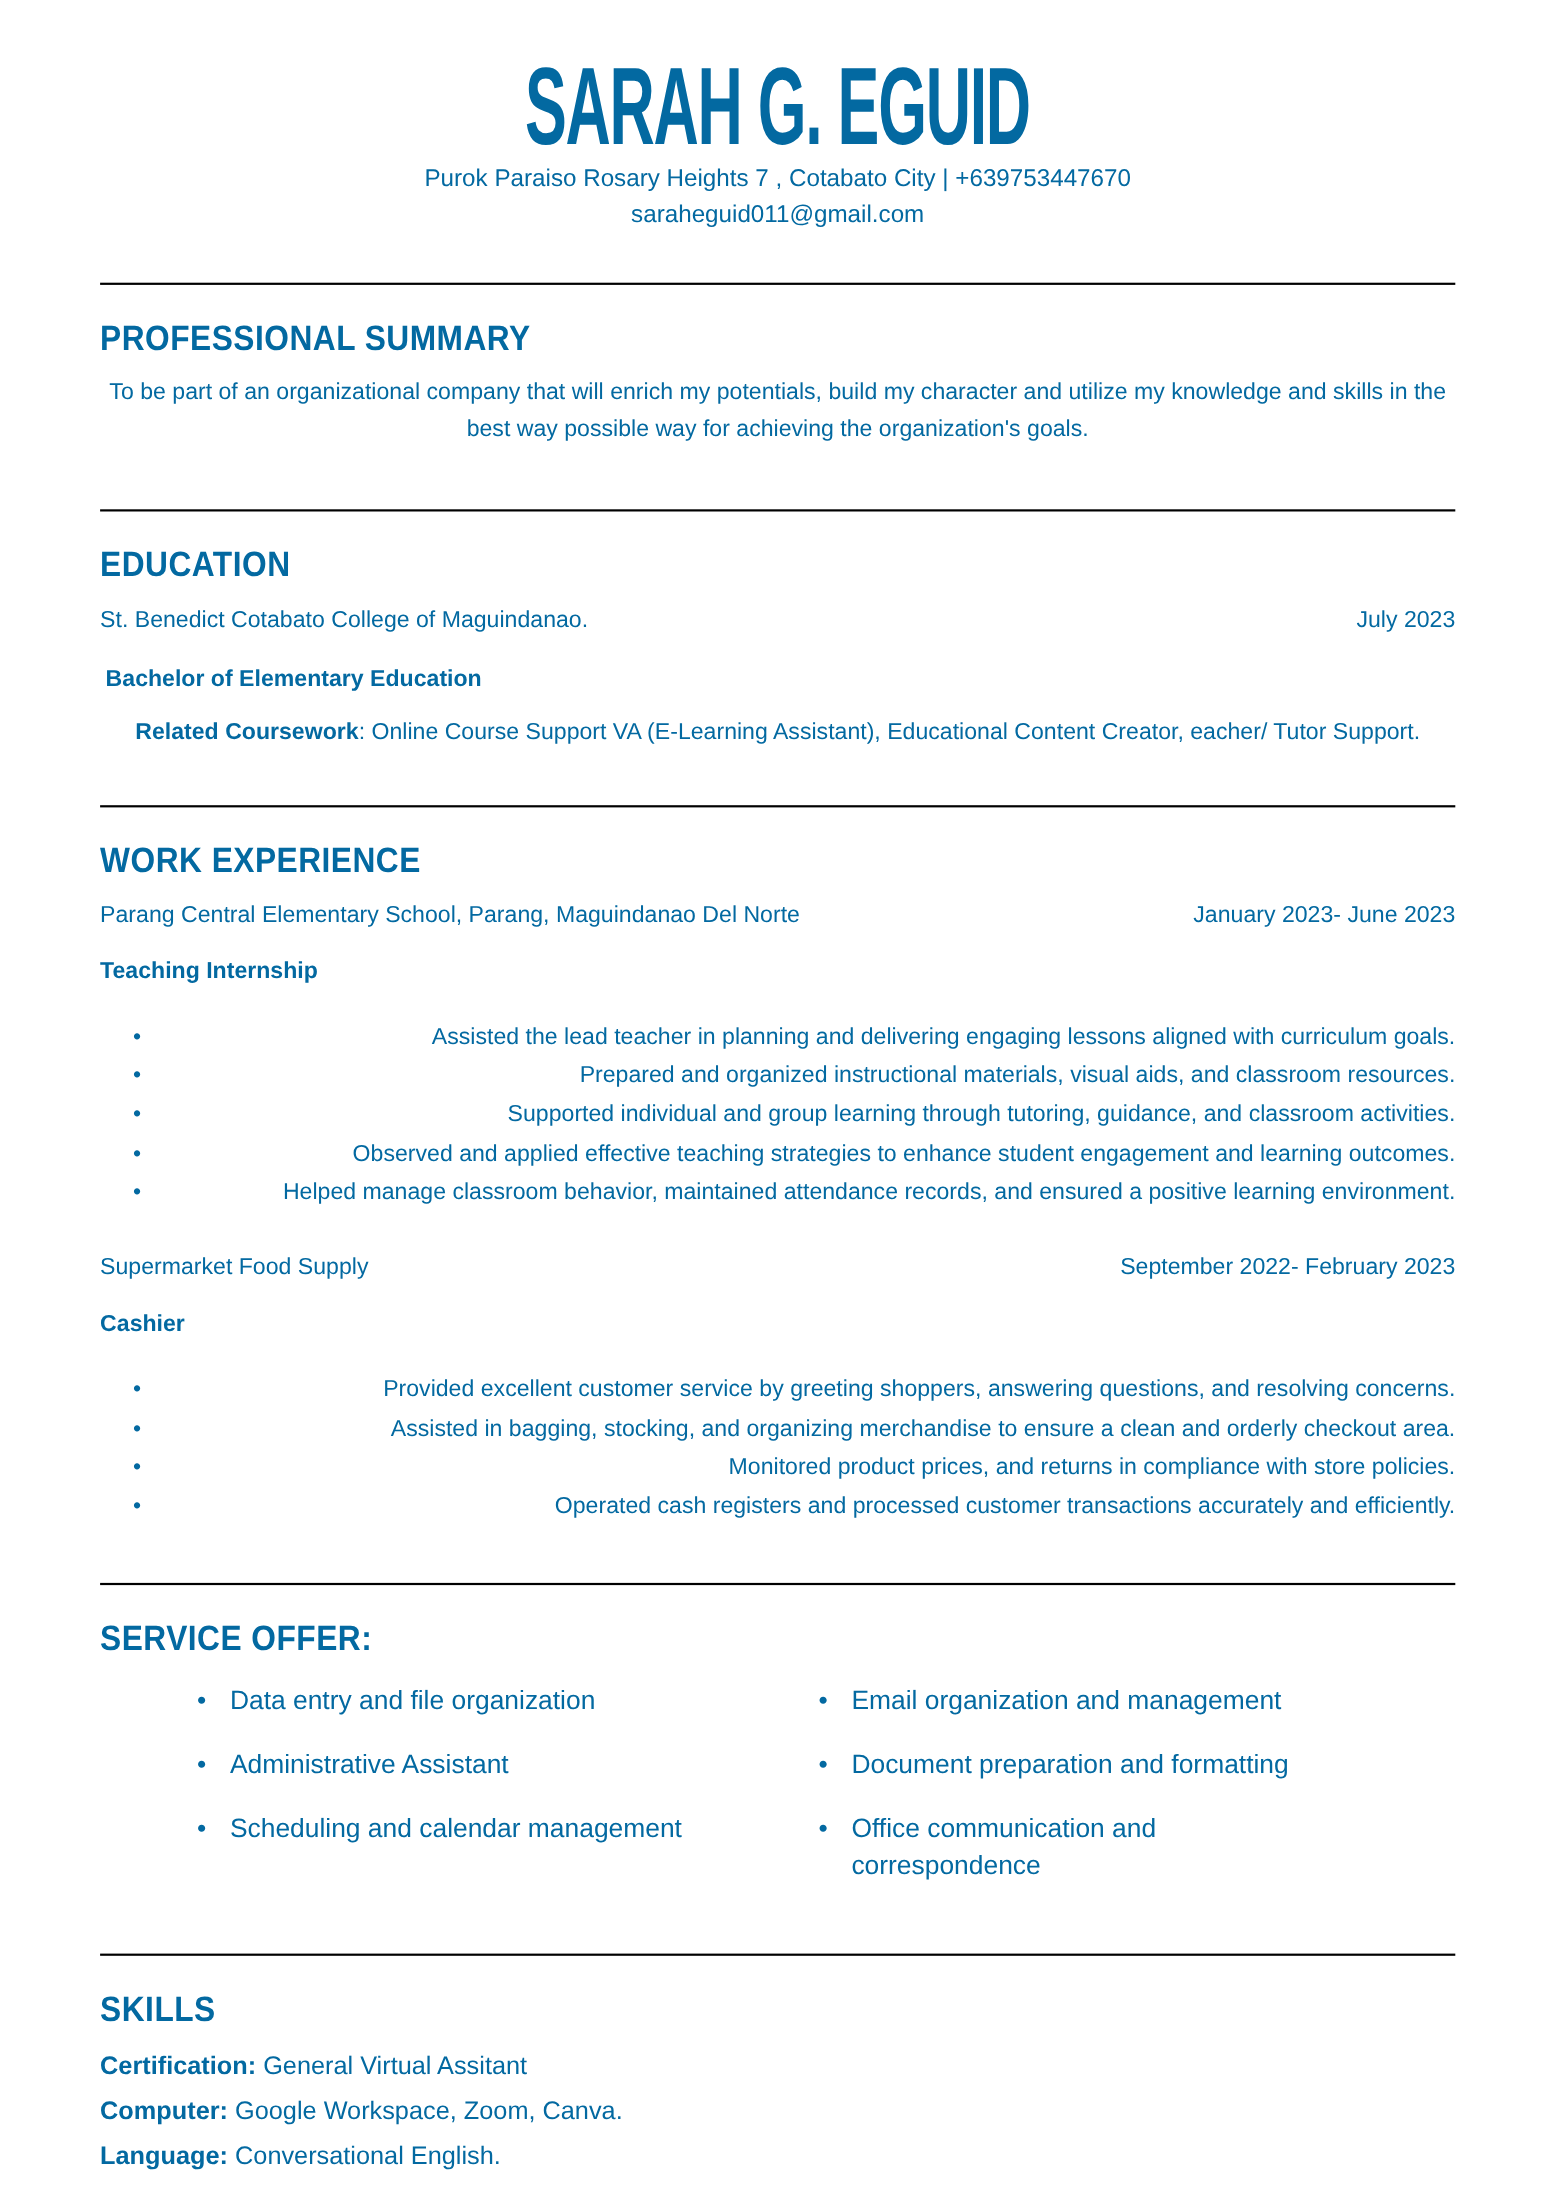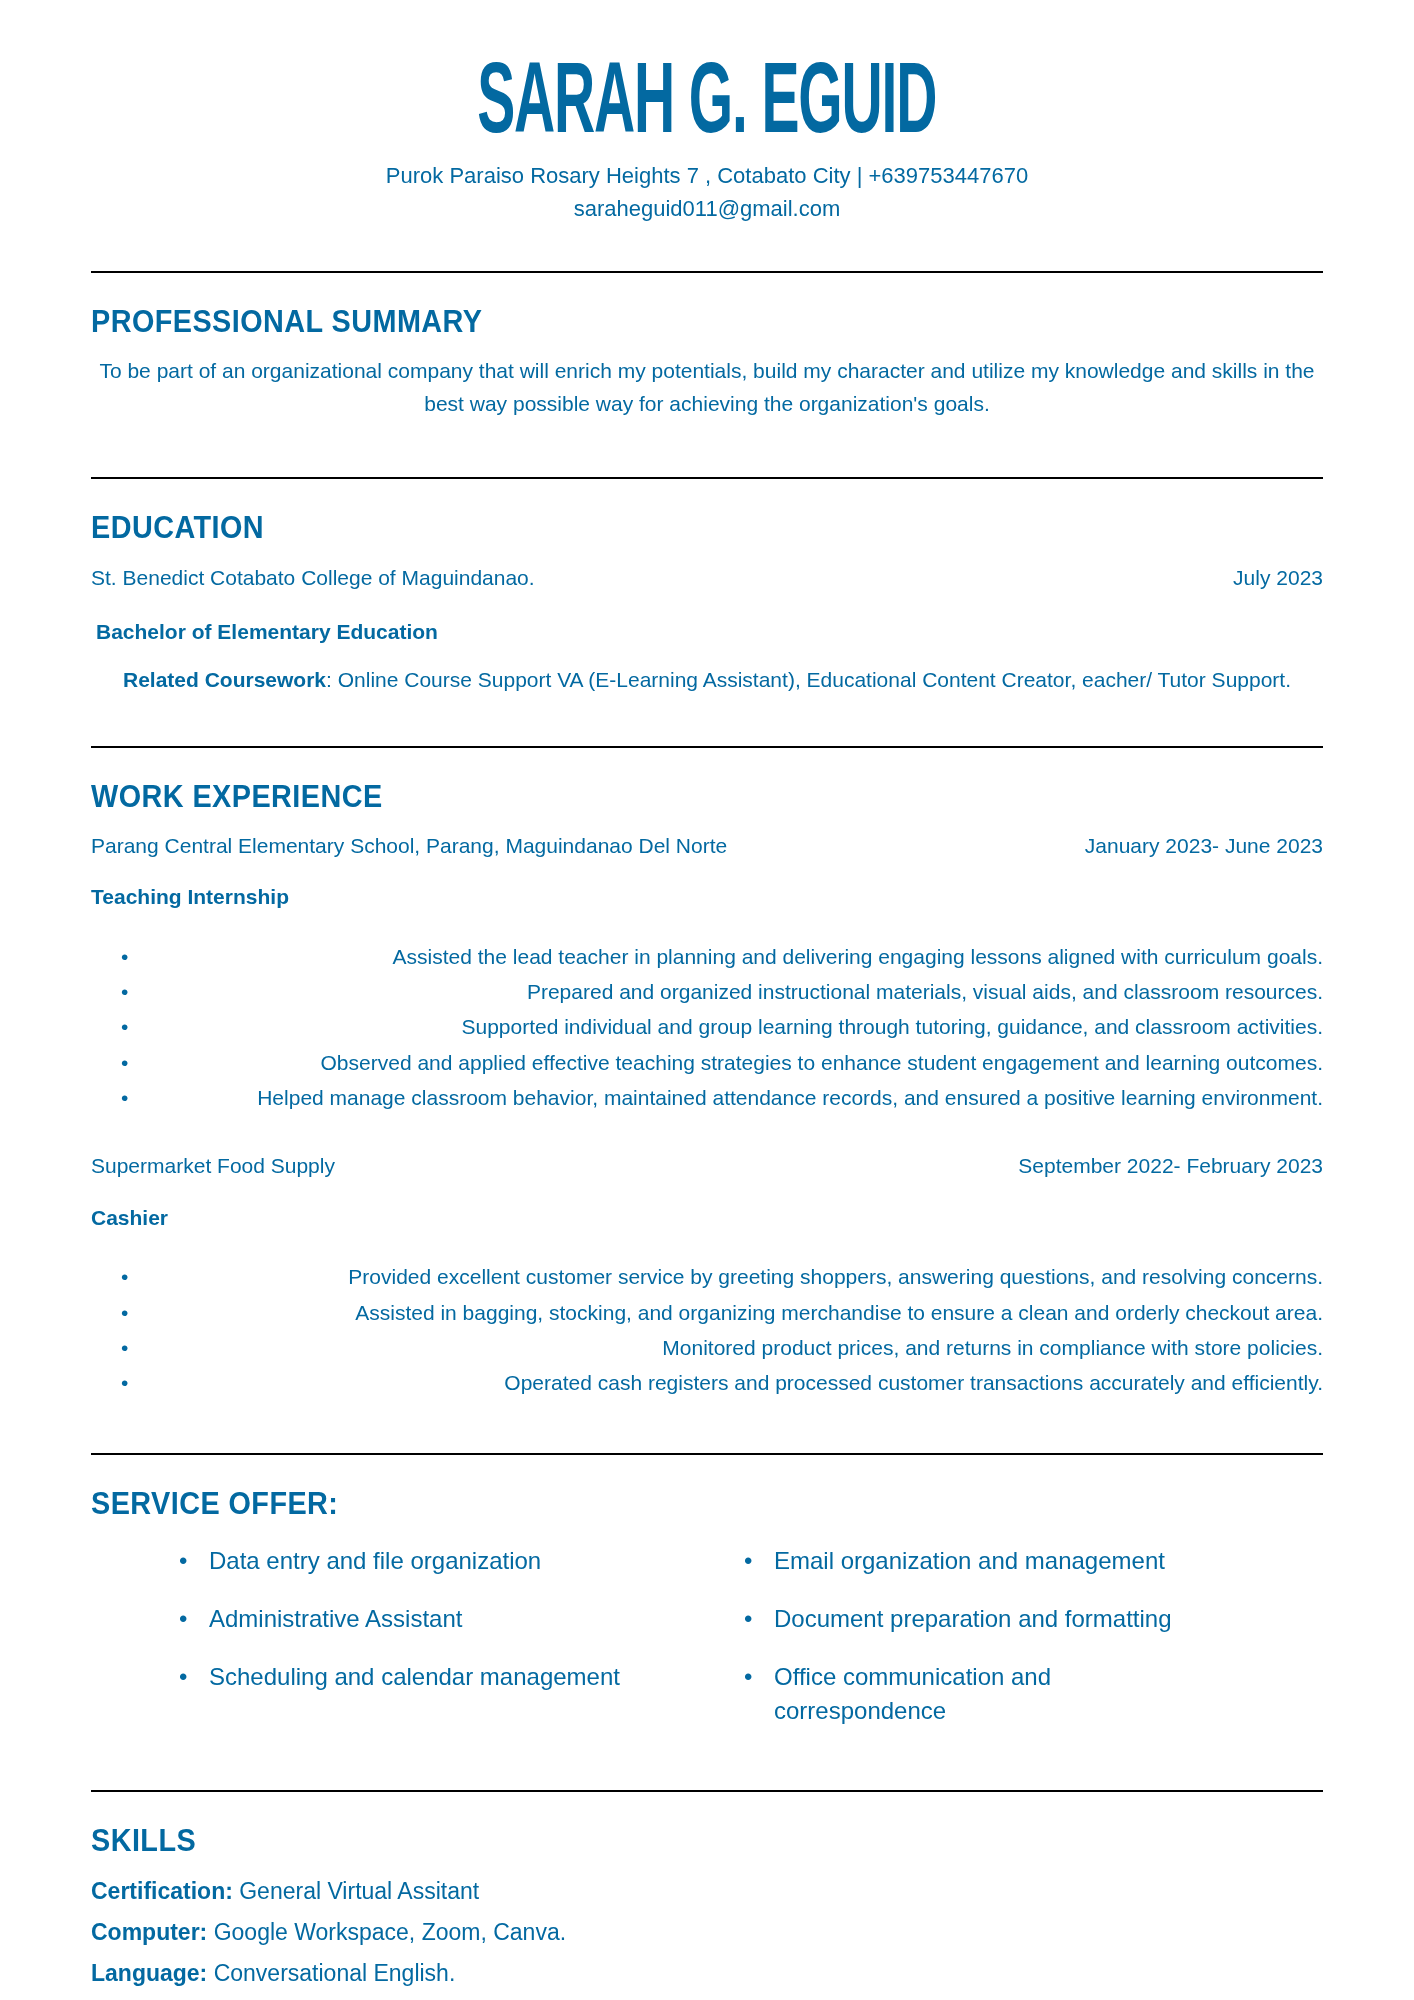--- a/index.html
+++ b/index.html
@@ -22,21 +22,21 @@
   .name {
     display: inline-block;
     font-size: 100px;
     font-weight: bold;
     line-height: 0.95;
     letter-spacing: -2px;
     white-space: nowrap;
     transform: scaleX(0.57);
     transform-origin: center;
   }
-  .contact-block { margin-top: 14px; font-size: 22px; line-height: 1.5; }
+  .contact-block { font-size: 22px; line-height: 1.5; }
 
   
   hr.rule {
     border: none;
     border-top: 2.5px solid #000000;
     height: 0;
   }
   .rule-1 { margin-top: 46px; }
   .rule-2 { margin-top: 56px; }
   .rule-3 { margin-top: 50px; }

